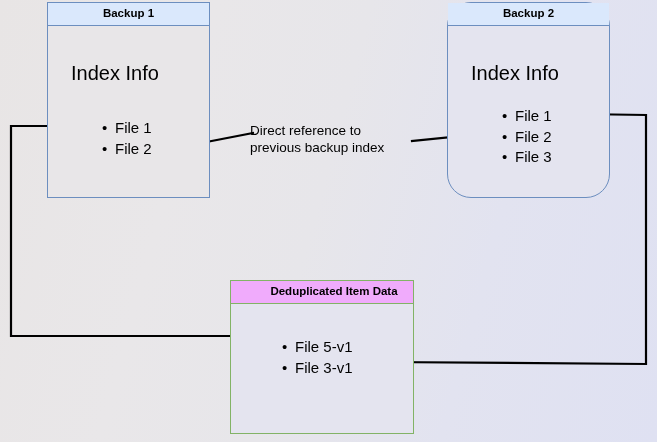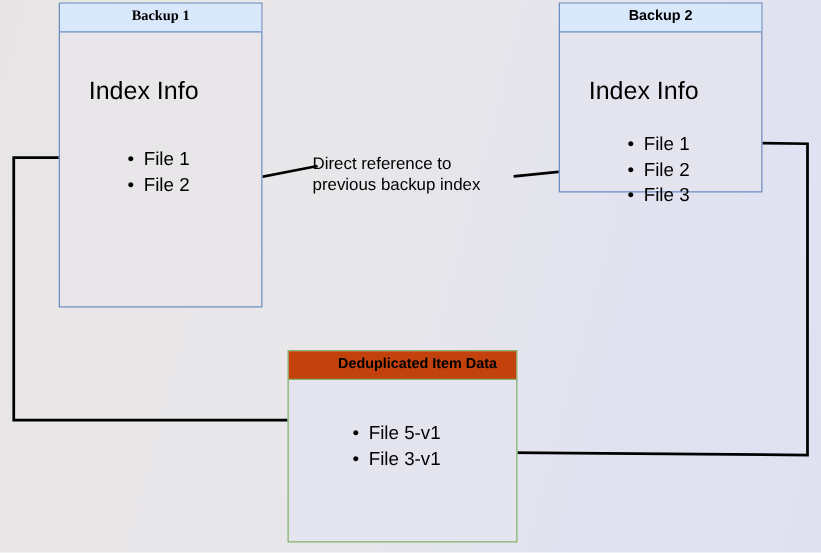--- a/index.html
+++ b/index.html
@@ -41,26 +41,26 @@
     font-weight: bold;
     color: #000000;
     background: #dae8fc;
     border-bottom: 1.5px solid #6c8ebf;
   }
   .node.green {
     border-color: #82b366;
     background: #e4e4ef;
   }
   .node.green .hdr {
-    background: #c2410c;
+    background: #f0abfc;
     border-bottom-color: #82b366;
     padding-left: 24px;
   }
-  #backup1 { left: 47px; top: 2px; width: 163px; height: 244px; font-family: Liberation Serif, serif; }
-  #backup2 { left: 447px; top: 2px; width: 163px; height: 152px; background:#e4e4ef; }
+  #backup1 { left: 47px; top: 2px; width: 163px; height: 196px; }
+  #backup2 { left: 447px; top: 2px; width: 163px; height: 196px; background:#e4e4ef;border-radius:24px; }
   #dedup   { left: 230px; top: 280px; width: 184px; height: 154px; }
 
   .index-info {
     position: absolute;
     font-size: 20px;
     color: #000;
     white-space: nowrap;
   }
   #b1-index { left: 71px; top: 62px; }
   #b2-index { left: 471px; top: 62px; }

